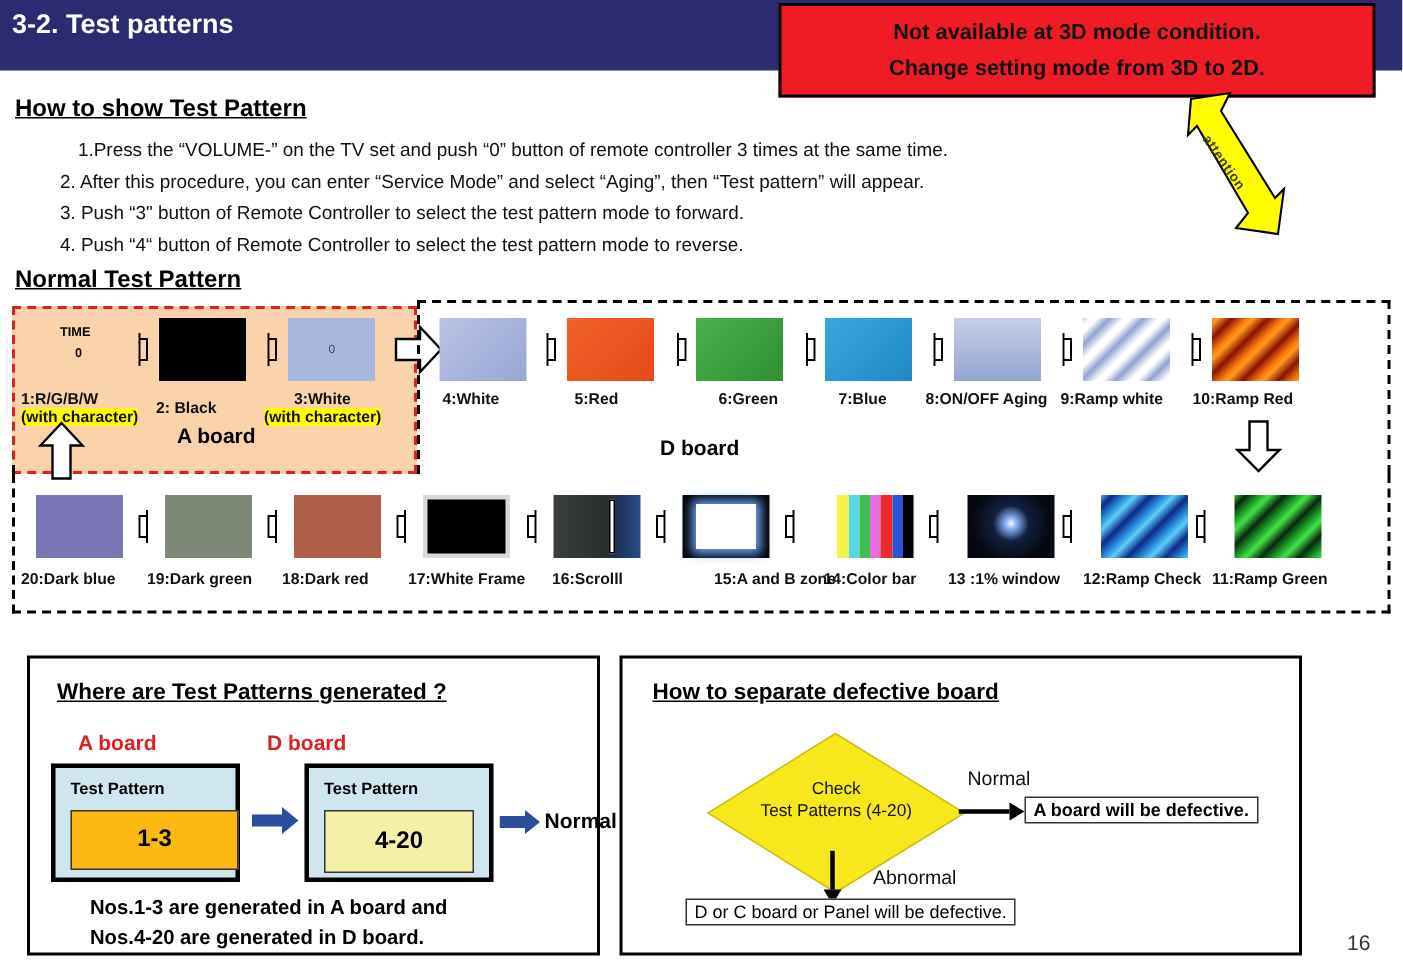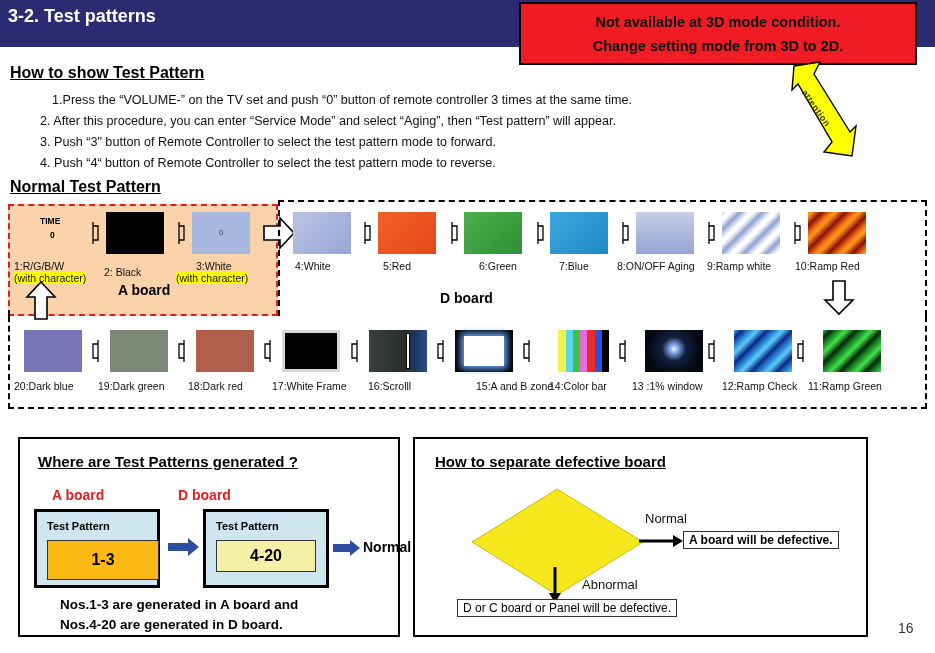--- a/index.html
+++ b/index.html
@@ -74,21 +74,21 @@
     border-left:2px dashed #000;box-sizing:border-box;
   }
   #d-board-label{
     position:absolute;left:440px;top:92px;font-size:14px;font-weight:bold;
   }
   
   .thumb{
     position:absolute;width:58px;height:42px;border:0;
   }
   .cap{
-    position:absolute;font-size:10.5px;color:#111;white-space:nowrap;
+    position:absolute;font-size:10.5px;color:#111;white-space:nowrap;font-weight:bold;
   }
   .hl{background:#ffff00;}
   
   .conn{
     position:absolute;width:11px;height:22px;
   }
   
   .bigarrow{position:absolute;}
   
   #panel-left{
@@ -390,41 +390,45 @@
   </div>
 
   <div class="blue-arrow" style="left:148px;top:98px;">
     <svg width="32" height="20" viewBox="0 0 32 20">
       <polygon points="0,6 20,6 20,1 31,10 20,19 20,14 0,14" fill="#2b4f9e"></polygon>
     </svg>
   </div>
 
   <div class="board-box" style="left:183px;top:70px;width:126px;height:79px;">
     <div class="tp">Test Pattern</div>
-    <div class="range-box" style="left:10px;top:28px;width:100px;height:32px;background:#f5f0a8;">4-20</div>
+    <div class="range-box" style="left:10px;top:28px;width:100px;height:42px;background:#f5f0a8;">4-20</div>
   </div>
 
   <div class="blue-arrow" style="left:313px;top:100px;">
     <svg width="28" height="18" viewBox="0 0 28 18">
       <polygon points="0,5 17,5 17,1 27,9 17,17 17,13 0,13" fill="#2b4f9e"></polygon>
     </svg>
   </div>
   <div id="panel-label-panel" style="left:343px;top:100px;">Normal</div>
 
   <div id="panel-note1" style="left:40px;top:158px;">Nos.1-3 are generated in A board  and</div>
   <div id="panel-note2" style="left:40px;top:178px;">Nos.4-20 are generated in D board.</div>
 </div>
 
 <div id="panel-right">
   <div class="panel-head" style="left:20px;top:14px;">How to separate defective board</div>
 
   <div id="diamond">
     <svg width="175" height="110" viewBox="0 0 175 110">
       <polygon points="87,2 173,55 87,108 2,55" fill="#f7e81e" stroke="#c9bd10" stroke-width="1"></polygon>
     </svg>
+  </div>
+  <div id="diamond-text">
+    <div>Check</div>
+    <div>Test Patterns (4-20)</div>
   </div>
 
   <div style="position:absolute;left:224px;top:95px;">
     <svg width="44" height="14" viewBox="0 0 44 14">
       <path d="M0,7 L34,7" stroke="#000" stroke-width="3" fill="none"></path>
       <polygon points="34,1 44,7 34,13" fill="#000"></polygon>
     </svg>
   </div>
   <div class="flow-label" style="left:230px;top:72px;">Normal</div>
   <div class="flow-box" style="left:268px;top:92px;font-weight:bold;">A board will be defective.</div>

